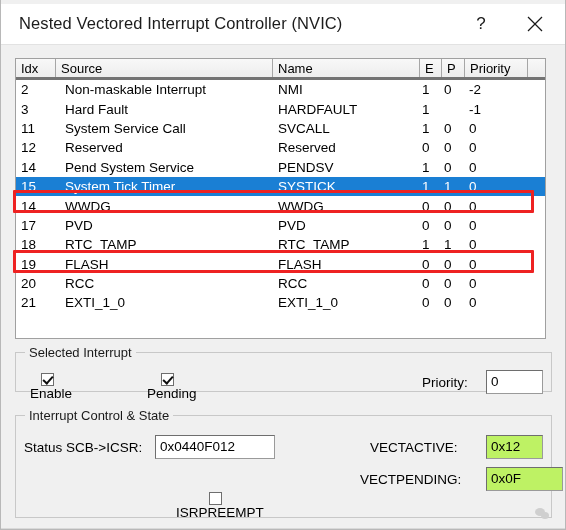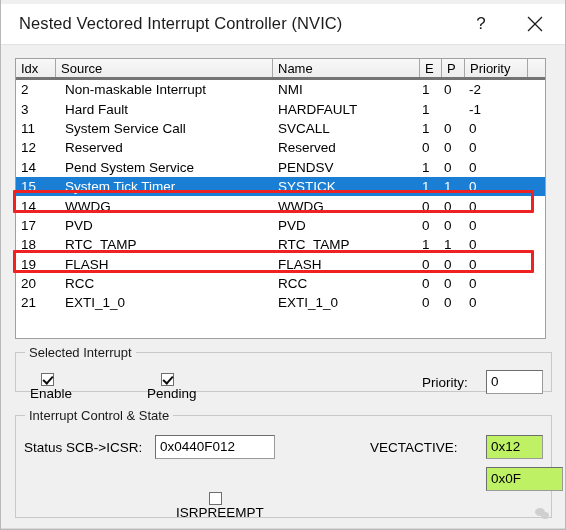--- a/index.html
+++ b/index.html
@@ -402,20 +402,21 @@
 
 
     <div class="cb-row" style="left:160px; top:76px;">
       <span class="cbox"></span>
       <span>ISRPREEMPT</span>
     </div>
 
     <div class="flabel" style="left:354px; top:24px;">VECTACTIVE:</div>
     <div class="tinput readonly" style="left:470px; top:19px; width:57px; height:24px;">0x12</div>
 
+    <div class="flabel" style="left:344px; top:56px;">VECTPENDING:</div>
     <div class="tinput readonly" style="left:470px; top:51px; width:77px; height:24px;">0x0F</div>
   </div>
 
   <div class="watermark">
     <span class="wm-icon"></span>
   </div>
 
   <div class="sep-bottom"></div>
 </div>
 

